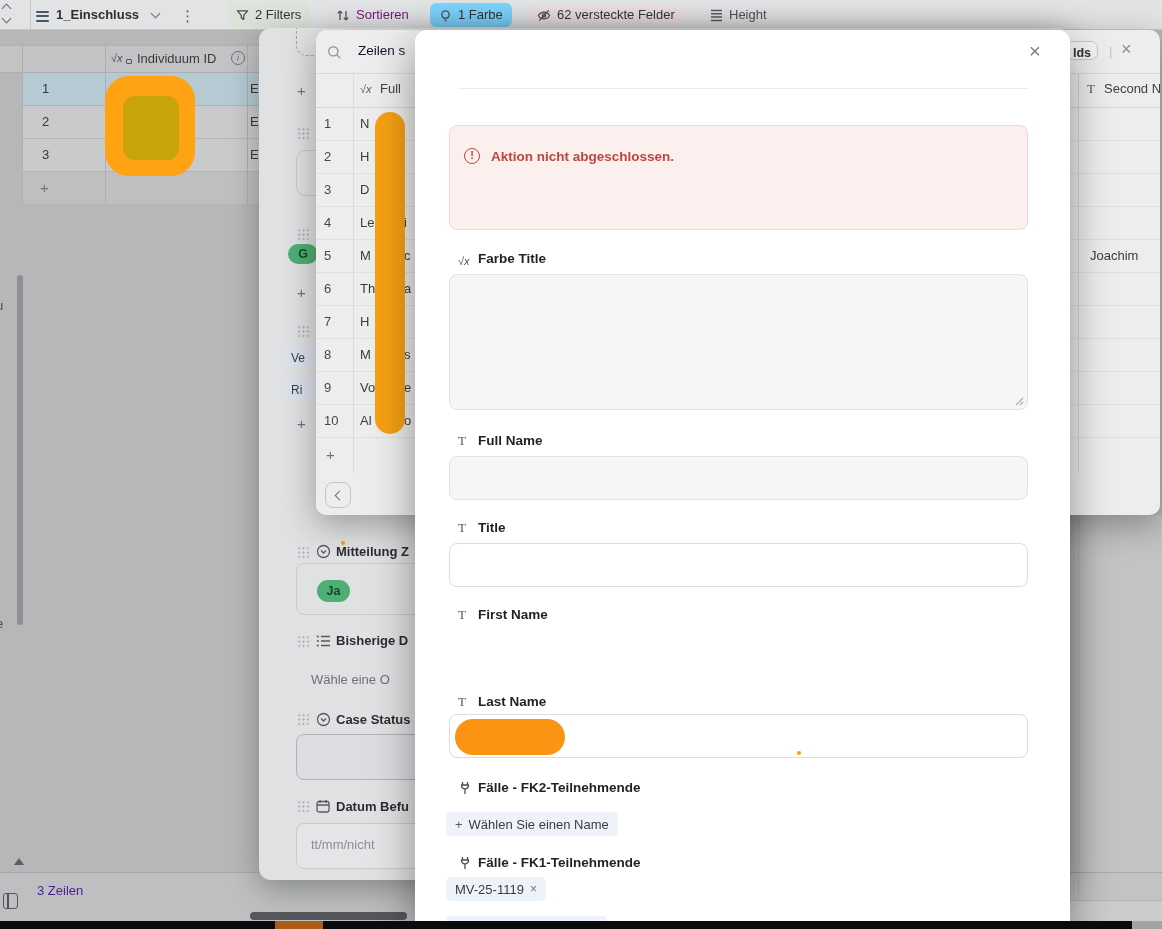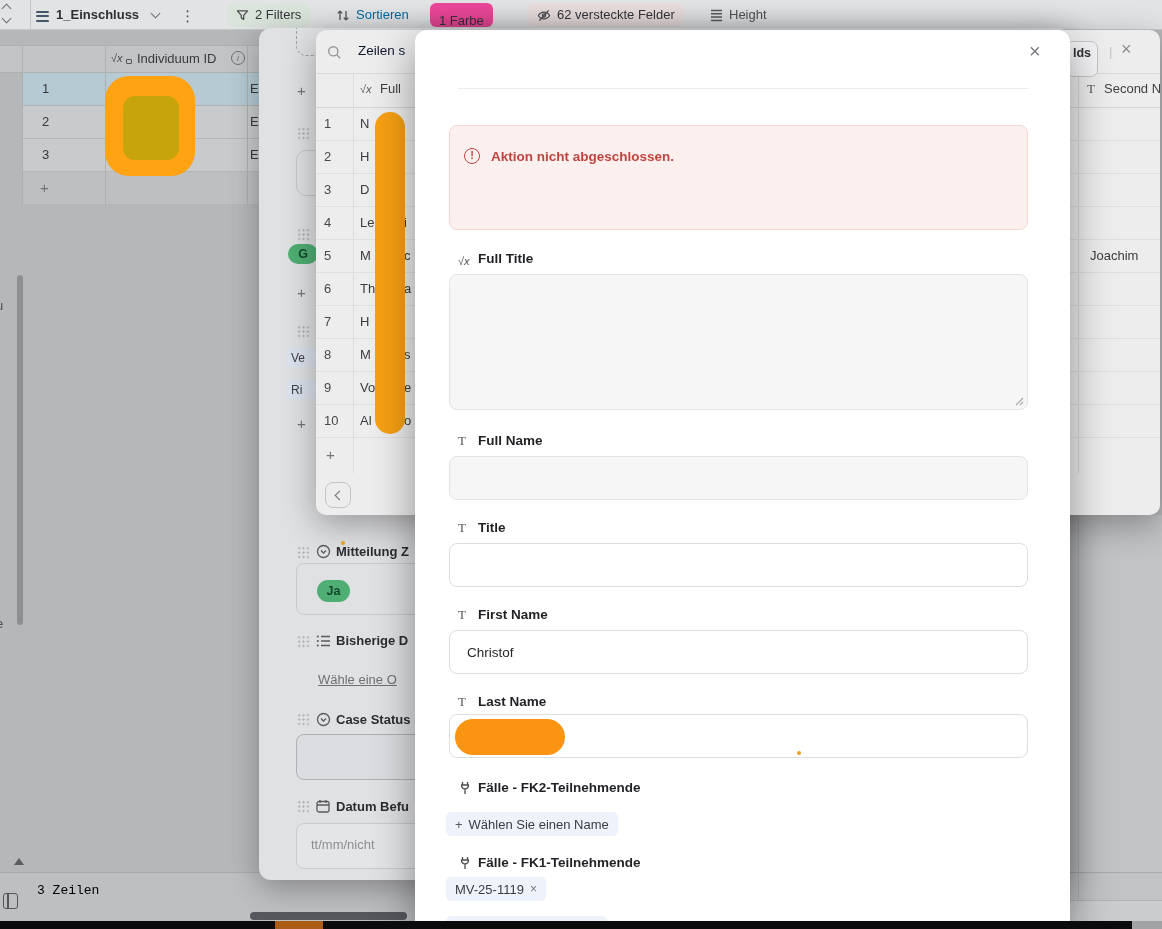--- a/index.html
+++ b/index.html
@@ -85,24 +85,24 @@
       <span class="tb-txt" style="color:#35363a;">2 Filters</span>
     </div>
 
     <div class="abs tb-btn" style="left:327px;">
       <svg width="14" height="13" viewBox="0 0 14 13">
           <g stroke="#5a5b5f" stroke-width="1.4" fill="none">
             <path d="M4 2v9M4 2L1.8 4.4M4 2l2.2 2.4"></path>
             <path d="M10 11V2M10 11l-2.2-2.4M10 11l2.2-2.4"></path>
           </g>
         </svg>
-      <span class="tb-txt" style="color:#0369a1;">Sortieren</span>
-    </div>
-
-    <div class="abs tb-btn" style="left:430px;background:#ec4899;flex-direction:column;">
+      <span class="tb-txt" style="color:#701a75;">Sortieren</span>
+    </div>
+
+    <div class="abs tb-btn" style="left:430px;background:#7dd3fc;">
       <svg width="13" height="13" viewBox="0 0 14 14">
           <circle cx="7" cy="6" r="4" fill="none" stroke="#4c4d51" stroke-width="1.4"></circle>
           <path d="M5.5 10.5h3M6 12.5h2" stroke="#4c4d51" stroke-width="1.3"></path>
         </svg>
       <span class="tb-txt" style="color:#35363a;">1 Farbe</span>
     </div>
 
     <div class="abs tb-btn" style="left:528px;background:#eadfdf;">
       <svg width="14" height="13" viewBox="0 0 15 13">
           <path d="M1.5 6.5C3 4 5 2.8 7.5 2.8S12 4 13.5 6.5C12 9 10 10.2 7.5 10.2S3 9 1.5 6.5z" fill="none" stroke="#4c4d51" stroke-width="1.3"></path>
@@ -154,21 +154,21 @@
   <div class="abs" style="left:1070px;top:515px;width:92px;height:406px;background:#c2c3c5;"></div>
   <div class="abs" style="left:1078px;top:515px;width:1px;height:406px;background:#b2b3b5;"></div>
   <div class="abs" style="left:1070px;top:872px;width:92px;height:1px;background:#a8a9ab;"></div>
   <div class="abs" style="left:1070px;top:900px;width:92px;height:1px;background:#b2b3b5;"></div>
   <div class="abs" style="left:1070px;top:901px;width:92px;height:20px;background:#cbccce;"></div>
 
   <div class="abs" style="left:0;top:872px;width:1070px;height:49px;background:#bebfc1;border-top:1px solid #a8a9ab;"></div>
   <div class="abs" style="left:3px;top:893px;width:15px;height:16px;border:1.6px solid #55565a;border-radius:3px;">
     <div style="position:absolute;left:3px;top:0;width:1.6px;height:100%;background:#55565a;"></div>
   </div>
-  <div class="abs cell-txt" style="left:37px;top:883px;color:#000000;font-family:Liberation Mono, monospace;">3 Zeilen</div>
+  <div class="abs cell-txt" style="left:37px;top:883px;color:#4c1d95;">3 Zeilen</div>
   <div class="abs" style="left:250px;top:912px;width:157px;height:8px;background:#56585d;border-radius:4px;"></div>
 
   <div class="abs" id="record-panel">
     <div class="abs" style="left:37px;top:-14px;width:30px;height:42px;border:1.6px dashed #a0a1a5;border-radius:10px;border-top:none;border-right:none;"></div>
     <div class="abs plus" style="left:38px;top:56px;">+</div>
     <div class="abs handle" style="left:38px;top:99px;"></div>
     <div class="abs" style="left:37px;top:122px;width:70px;height:46px;border:1px solid #c7c8ca;border-radius:10px;"></div>
     <div class="abs handle" style="left:38px;top:200px;"></div>
     <div class="abs pill-green" style="left:29px;top:216px;width:30px;height:20px;">G</div>
     <div class="abs plus" style="left:38px;top:258px;">+</div>
@@ -193,21 +193,21 @@
           <path d="M5 2.5h9M5 7h9M5 11.5h9"></path>
         </g>
         <g fill="#595a5e">
           <circle cx="1.8" cy="2.5" r="1.1"></circle>
           <circle cx="1.8" cy="7" r="1.1"></circle>
           <circle cx="1.8" cy="11.5" r="1.1"></circle>
         </g>
       </svg>
     <div class="abs fld-lbl" style="left:77px;top:605px;">Bisherige D</div>
     <div class="abs plus" style="left:41px;top:643px;"></div>
-    <div class="abs ghost" style="left:59px;top:644px;text-decoration:underline;">Wähle eine O</div>
+    <div class="abs ghost" style="left:52px;top:644px;">Wähle eine O</div>
 
     <div class="abs handle" style="left:38px;top:685px;"></div>
     <svg class="abs" style="left:57px;top:684px;" width="15" height="15" viewBox="0 0 15 15">
         <circle cx="7.5" cy="7.5" r="6" fill="none" stroke="#595a5e" stroke-width="1.3"></circle>
         <path d="M5 6.5l2.5 2.5L10 6.5" fill="none" stroke="#595a5e" stroke-width="1.3"></path>
       </svg>
     <div class="abs fld-lbl" style="left:77px;top:684px;">Case Status</div>
     <div class="abs" style="left:37px;top:706px;width:170px;height:46px;border:1px solid #b0b1b3;border-radius:8px;background:#dcdde0;"></div>
 
     <div class="abs handle" style="left:38px;top:772px;"></div>
@@ -297,55 +297,52 @@
         <span class="abs dlg-val" style="left:774px;top:8px;"></span>
       </div>
 
     <div class="abs" style="left:59px;top:82px;width:30px;height:322px;background:#f7a013;border-radius:15px;"></div>
 
     <div class="abs plus" style="left:10px;top:418px;">+</div>
     <div class="abs" style="left:9px;top:452px;width:26px;height:26px;border:1px solid #c3c4c6;border-radius:8px;">
       <div class="chev chev-left" style="margin:9px 0 0 10px;border-color:#6e6f73;"></div>
     </div>
 
-    <div class="abs" style="left:750px;top:11px;width:32px;height:36px;background:#f3f3f5;border:1px solid #c6c7c9;border-radius:7px;font-size:12.5px;font-weight:700;color:#2f3032;text-align:center;line-height:23px;">lds</div>
+    <div class="abs" style="left:750px;top:11px;width:32px;height:19px;background:#f3f3f5;border:1px solid #c6c7c9;border-radius:7px;font-size:12.5px;font-weight:700;color:#2f3032;text-align:center;line-height:23px;">lds</div>
     <div class="abs" style="left:793px;top:14px;font-size:13px;color:#c2c3c5;">|</div>
     <div class="abs" style="left:805px;top:9px;font-size:18px;color:#8a8b8f;">×</div>
   </div>
 
   <div class="abs" id="main-modal">
     <div class="abs" style="left:614px;top:10px;font-size:20px;color:#7a7b7f;">×</div>
     <div class="abs" style="left:43px;top:58px;width:570px;height:1px;background:#ececee;"></div>
 
     <div class="abs" style="left:34px;top:95px;width:579px;height:105px;background:#fcf0ef;border:1px solid #f2d7d5;border-radius:8px;">
       <div class="abs err-red" style="left:14px;top:22px;width:16px;height:16px;border:1.5px solid #c0453f;border-radius:50%;font-size:11px;font-weight:700;text-align:center;line-height:13px;">!</div>
       <div class="abs err-red" style="left:41px;top:23px;font-size:13.5px;font-weight:700;">Aktion nicht abgeschlossen.</div>
     </div>
 
     <div class="abs fx-icon" style="left:43px;top:225px;color:#4d4e52;">√x</div>
-    <div class="abs m-lbl" style="left:63px;top:221px;">Full Title</div>
+    <div class="abs m-lbl" style="left:63px;top:221px;">Farbe Title</div>
     <div class="abs m-input ro" style="left:34px;top:244px;width:579px;height:136px;">
       <svg class="abs" style="right:3px;bottom:3px;" width="9" height="9" viewBox="0 0 9 9">
           <path d="M8 1L1 8M8 5L5 8" stroke="#a9aaac" stroke-width="1.2"></path>
         </svg>
     </div>
 
     <div class="abs t-icon" style="left:43px;top:403px;">T</div>
     <div class="abs m-lbl" style="left:63px;top:403px;">Full Name</div>
     <div class="abs m-input ro" style="left:34px;top:426px;width:579px;height:44px;"></div>
 
     <div class="abs t-icon" style="left:43px;top:490px;">T</div>
     <div class="abs m-lbl" style="left:63px;top:490px;">Title</div>
     <div class="abs m-input" style="left:34px;top:513px;width:579px;height:44px;"></div>
 
     <div class="abs t-icon" style="left:43px;top:577px;">T</div>
     <div class="abs m-lbl" style="left:63px;top:577px;">First Name</div>
-    <div class="abs m-input" style="left:34px;top:600px;width:579px;height:44px;">
-      <div class="abs" style="left:17px;top:14px;font-size:13.5px;color:#27282b;">Christof</div>
-    </div>
 
     <div class="abs t-icon" style="left:43px;top:664px;">T</div>
     <div class="abs m-lbl" style="left:63px;top:664px;">Last Name</div>
     <div class="abs m-input" style="left:34px;top:684px;width:579px;height:44px;">
       <div class="abs" style="left:5px;top:4px;width:110px;height:36px;background:#fb9413;border-radius:18px;"></div>
       <div class="abs" style="left:347px;top:36px;width:4px;height:4px;background:#f7a013;border-radius:50%;"></div>
     </div>
 
     <svg class="abs" style="left:43px;top:751px;" width="14" height="14" viewBox="0 0 14 14">
         <g stroke="#4d4e52" stroke-width="1.3" fill="none">

